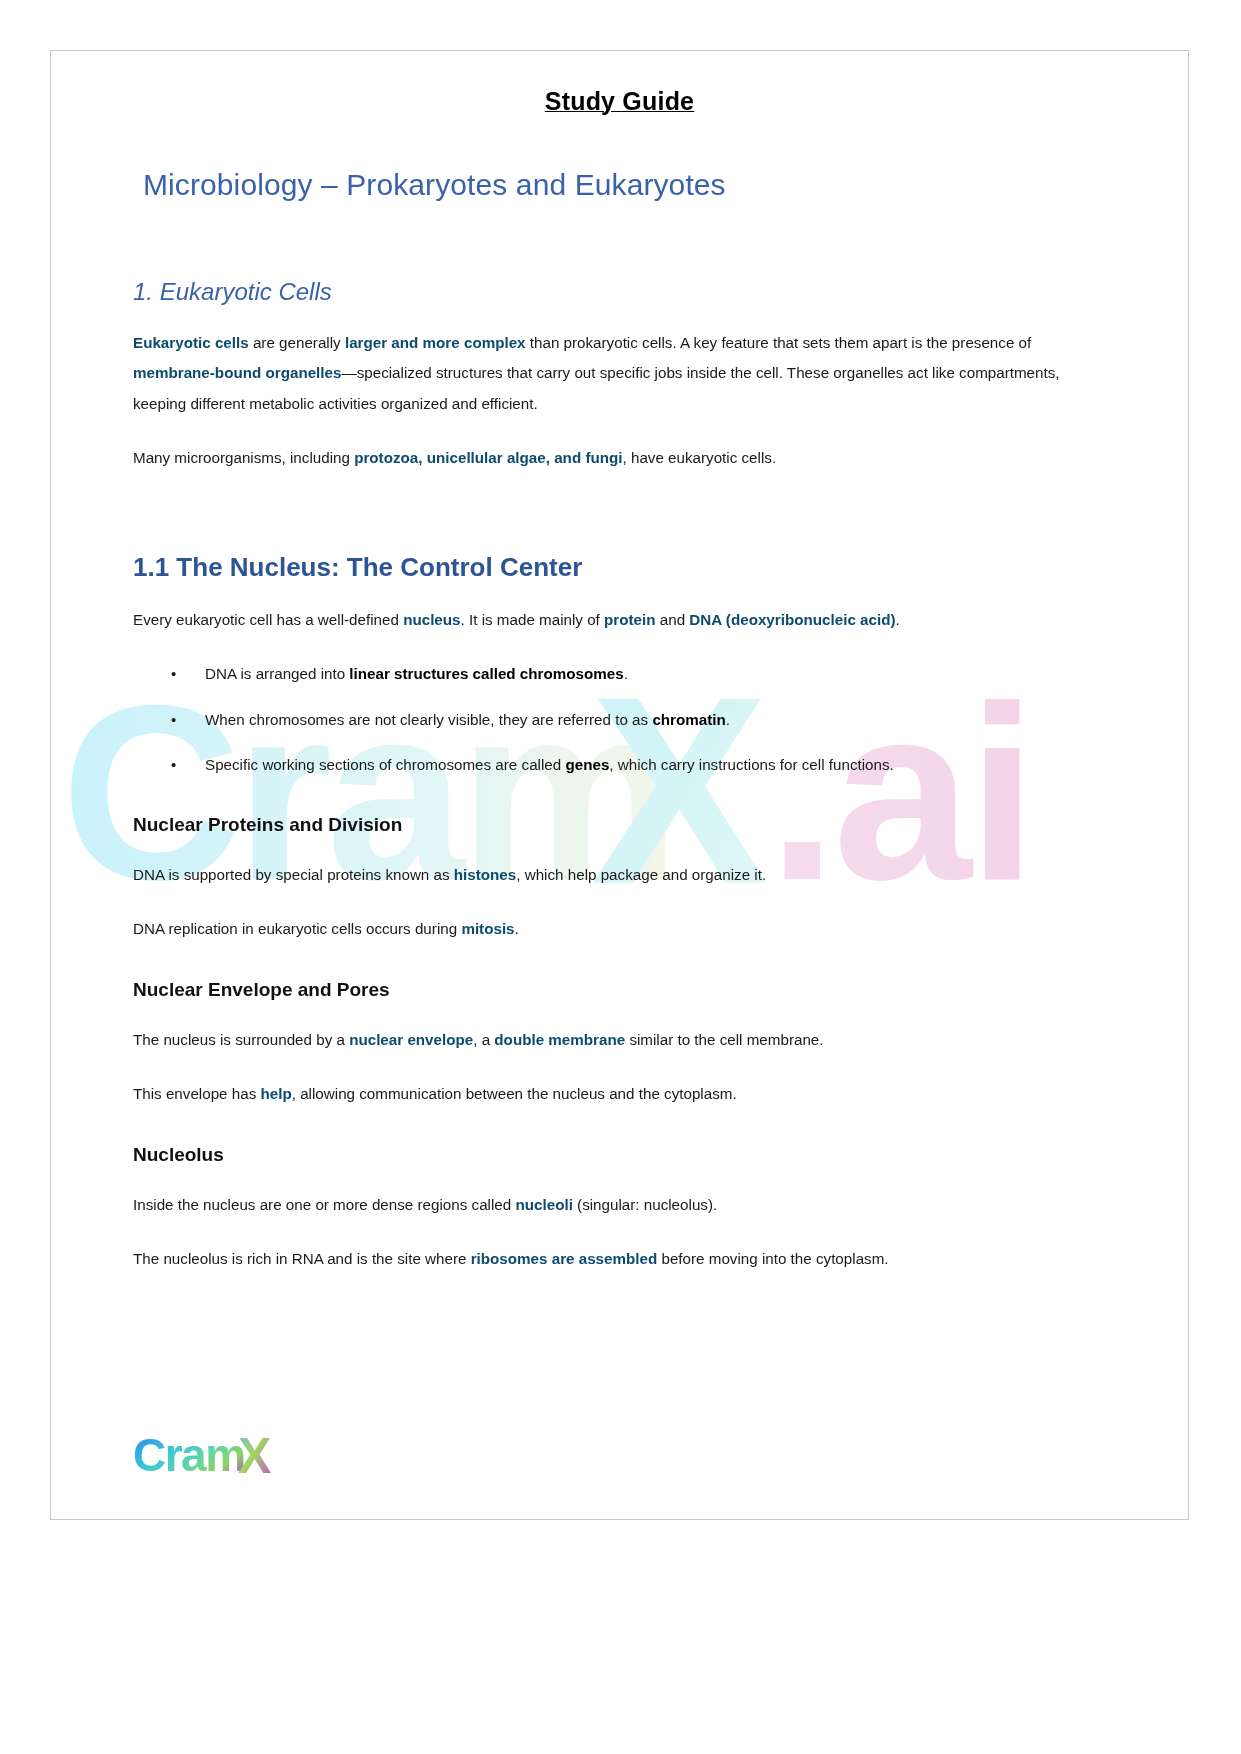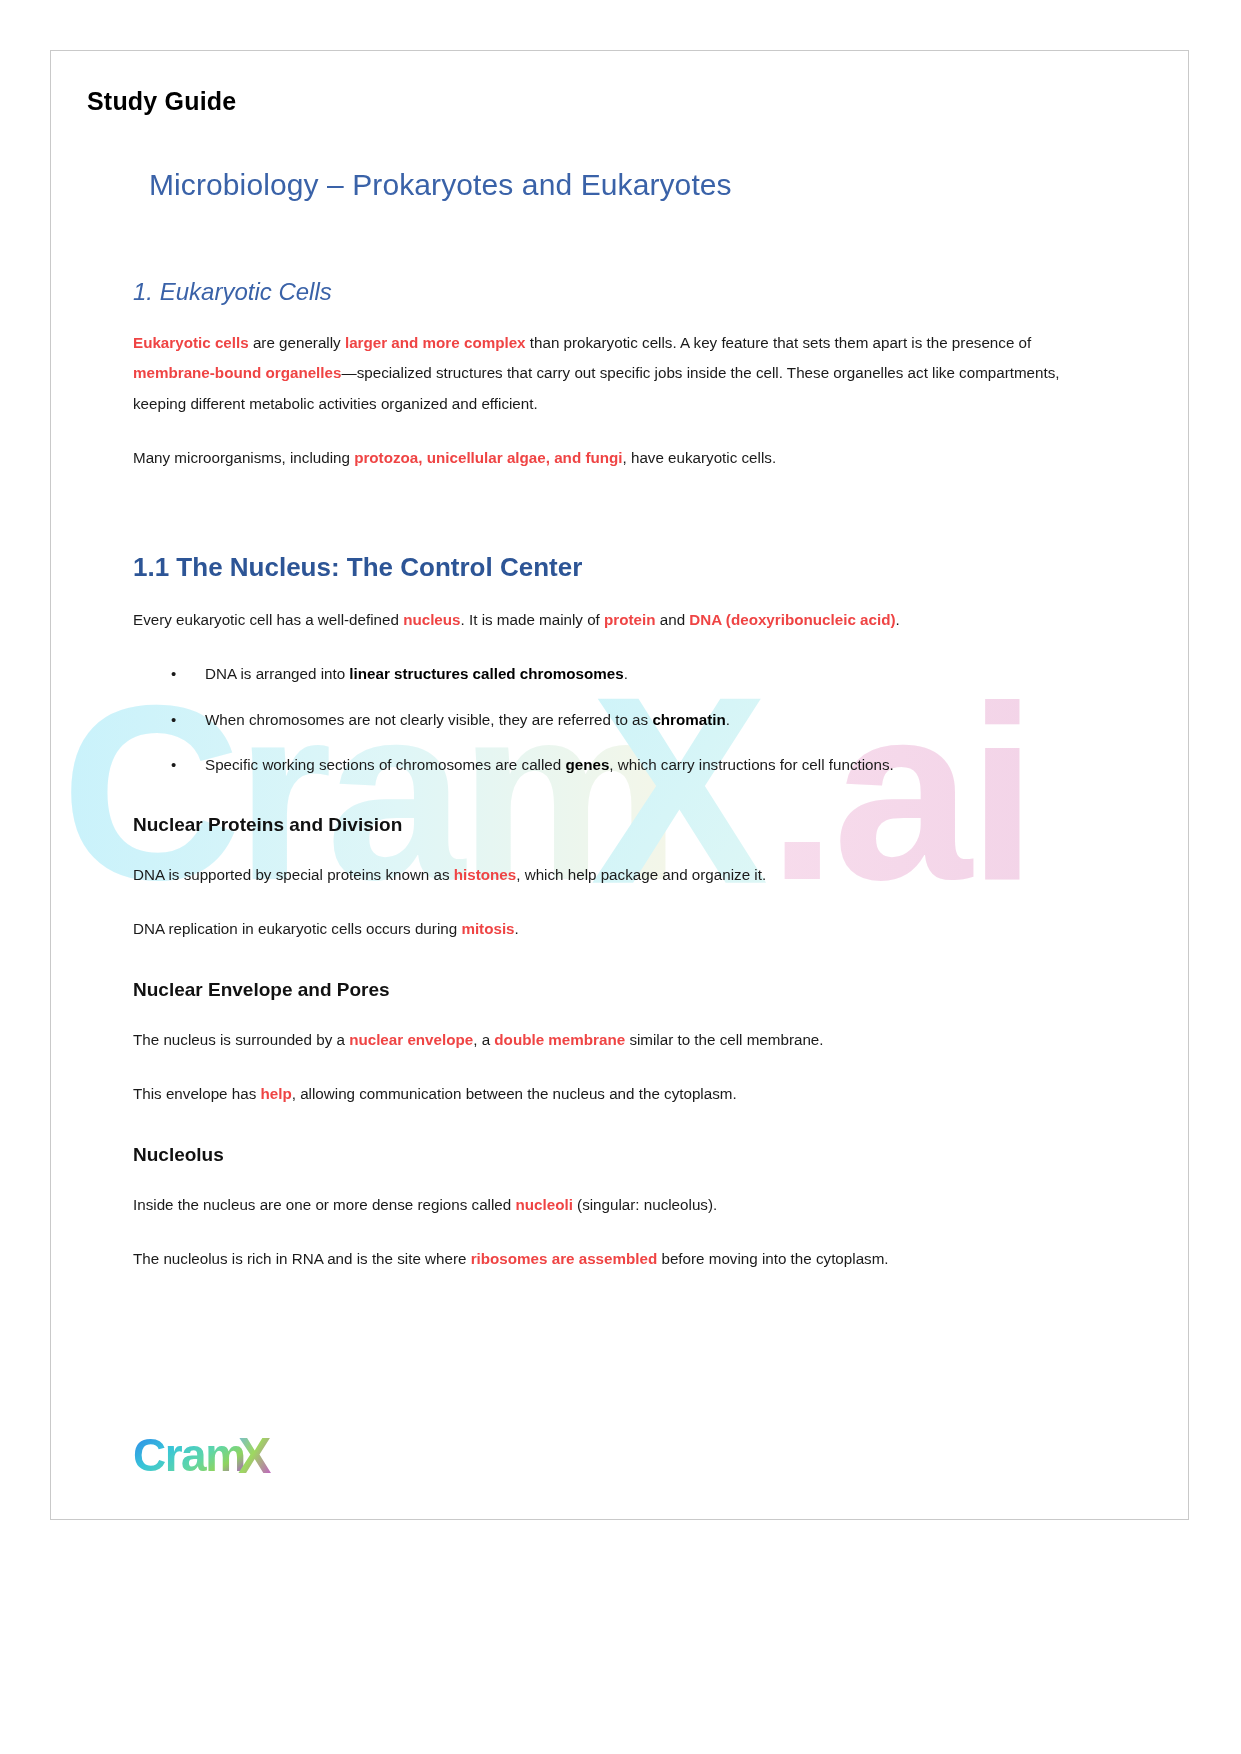--- a/index.html
+++ b/index.html
@@ -46,42 +46,43 @@
     display: block;
     width: 100%;
     height: 100%;
   }
 
   
   .doc-header {
     position: relative;
     z-index: 2;
     padding: 36px 36px 0 36px;
-    text-align: left;
+    text-align: center;
+    text-decoration: underline;
   }
   .doc-header .study-guide {
     font-size: 25px;
     font-weight: bold;
     color: #000000;
     letter-spacing: 0.2px;
   }
 
   
   .content {
     position: relative;
     z-index: 2;
     padding: 0 92px 0 82px;
   }
 
   h1.doc-title {
     font-family: "Liberation Sans", sans-serif;
     font-size: 30px;
     font-weight: normal;
     color: #3a62a8;
-    margin: 52px 0 0 16px;
+    margin: 52px 0 0 10px;
     letter-spacing: 0.1px;
   }
 
   h2.section-heading {
     font-size: 24px;
     font-weight: normal;
     color: #3a62a8;
     margin: 76px 0 22px 0;
     font-style: italic;
   }
@@ -100,21 +101,21 @@
     margin: 34px 0 24px 0;
   }
 
   p.body-text {
     font-size: 15.2px;
     line-height: 2.0;
     color: #1a1a1a;
     margin: 0 0 24px 0;
     text-align: left;
   }
-  p.body-text b { font-weight: bold; color: #ef4444; text-align: right; }
+  p.body-text b { font-weight: bold; color: #0c4a6e; text-align: right; }
 
   ul.bullets {
     list-style: none;
     margin: 18px 0 20px 0;
     padding: 0;
   }
   ul.bullets li {
     position: relative;
     font-size: 15.2px;
     line-height: 1.95;

